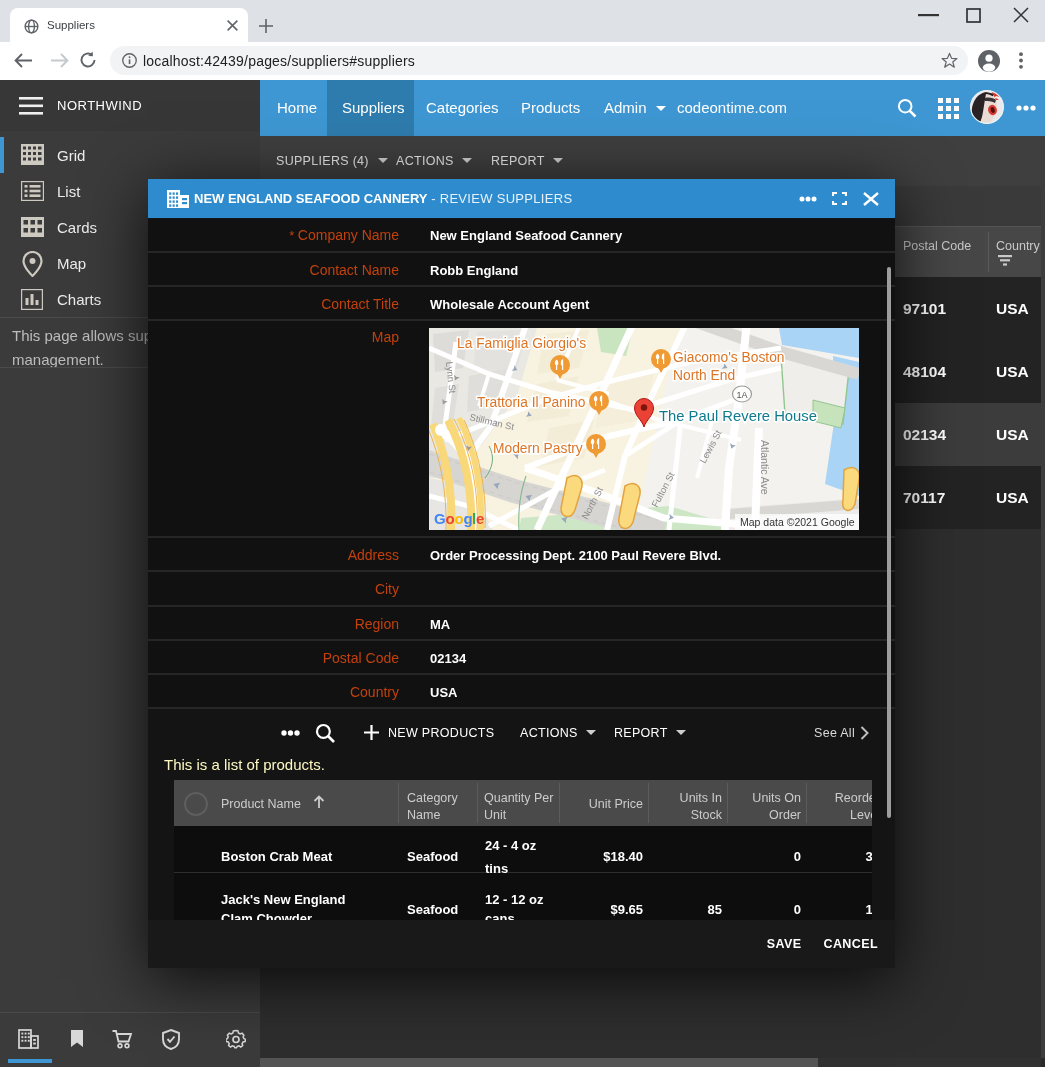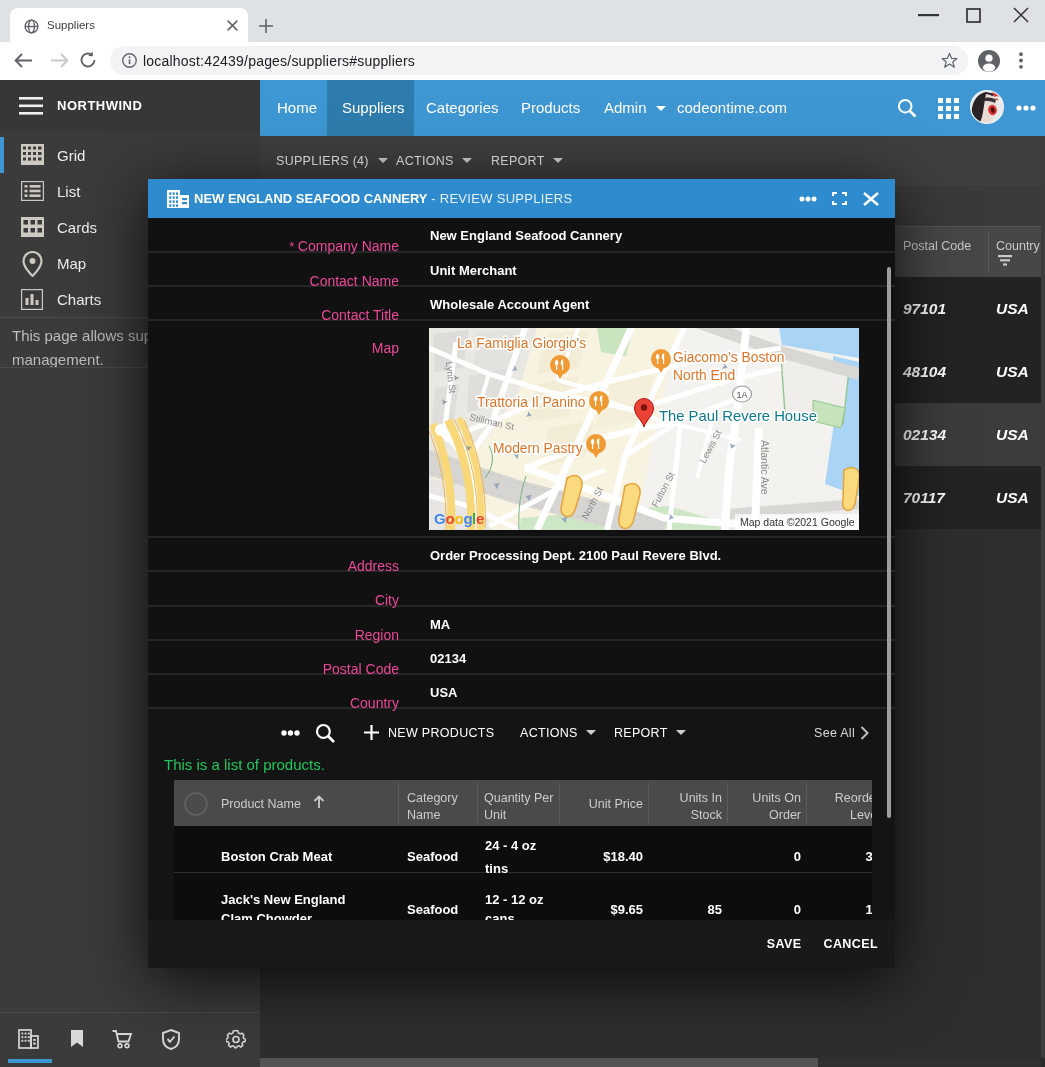--- a/index.html
+++ b/index.html
@@ -10,45 +10,45 @@
   
   #tabbar{left:0;top:0;width:1045px;height:42px;background:#dee1e6;}
   #tab{left:10px;top:8px;width:238px;height:34px;background:#fff;border-radius:8px 8px 0 0;}
   #tabtitle{left:47px;top:19px;font-size:11.5px;color:#3c4043;}
   #toolbar{left:0;top:42px;width:1045px;height:38px;background:#fff;}
   #omnibox{left:110px;top:46px;width:858px;height:29px;border-radius:15px;background:#f1f3f4;}
   #url{left:143px;top:53px;font-size:14px;color:#202124;letter-spacing:.2px;}
   
   #appheaderblue{left:260px;top:80px;width:785px;height:56px;background:#3e97d2;}
   #appheaderdark{left:0;top:80px;width:260px;height:51px;background:#373737;}
-  #brand{left:57px;top:80px;height:51px;line-height:51px;color:#fff;font-weight:bold;
+  #brand{left:57px;top:80px;height:51px;line-height:51px;color:#fff;font-weight:normal;
          font-size:13px;letter-spacing:0.5px;}
   #sidebar{left:0;top:131px;width:260px;height:881px;background:#3b3b3b;}
   #bottombar{left:0;top:1012px;width:260px;height:55px;background:#3b3b3b;border-top:1px solid #4b4b4b;}
   #cmdbar{left:260px;top:136px;width:785px;height:50px;background:#3f3f3f;}
   #main{left:260px;top:186px;width:785px;height:872px;background:#2e2e2e;}
   .navitem{position:absolute;top:80px;height:56px;line-height:56px;color:#fff;font-size:15px;}
   .cmditem{position:absolute;top:136px;height:50px;line-height:50px;color:#e8e8e8;font-size:12.5px;letter-spacing:.3px;}
   .caret{display:inline-block;width:0;height:0;border-left:5px solid transparent;
          border-right:5px solid transparent;border-top:5px solid #fff;vertical-align:middle;margin-left:5px;margin-top:-2px;}
   .caret.gray{border-top-color:#cfcfcf;}
   .sideitem{position:absolute;left:0;width:260px;color:#ececec;font-size:15px;}
   
   #gridhead{left:260px;top:226px;width:785px;height:51px;background:#474747;border-top:1px solid #555;}
   .gcell{position:absolute;color:#c9c9c9;font-size:12.5px;}
   .grow{position:absolute;left:260px;width:785px;height:63px;background:#232323;border-bottom:1px solid #2e2e2e;}
-  .gval{position:absolute;color:#fff;font-size:15.5px;font-weight:bold;top:50%;transform:translateY(-50%);font-style:italic;}
+  .gval{position:absolute;color:#fff;font-size:15.5px;font-weight:bold;top:50%;transform:translateY(-50%);}
   
   #modal{left:148px;top:179px;width:747px;height:789px;background:#141414;
          box-shadow:0 12px 60px rgba(0,0,0,0.8);}
   #mtitle{left:0;top:0;width:747px;height:39px;background:#2e8cce;overflow:hidden;}
   #mtitletext{left:46px;top:0;height:39px;line-height:39px;color:#fff;font-size:13px;white-space:nowrap;}
   #mfooter{left:0;top:741px;width:747px;height:48px;background:#191919;}
   .frow{position:absolute;left:0;width:747px;background:#111;border-bottom:2px solid #262626;}
-  .flabel{position:absolute;right:496px;color:#ec4899;font-size:14px;top:50%;transform:translateY(-50%);white-space:nowrap;margin-top:11px;}
+  .flabel{position:absolute;right:496px;color:#c2410c;font-size:14px;top:50%;transform:translateY(-50%);white-space:nowrap;}
   .fvalue{position:absolute;left:282px;color:#fff;font-size:13px;font-weight:bold;top:50%;transform:translateY(-50%);white-space:nowrap;}
   
   .pcell{position:absolute;color:#cccccc;font-size:12.5px;line-height:17px;}
   .pval{position:absolute;color:#fff;font-size:13px;font-weight:bold;line-height:19px;}
   .ptool{position:absolute;color:#fff;font-size:12.5px;letter-spacing:.3px;top:530px;height:48px;line-height:48px;}
 </style>
 </head>
 <body>
 
 <div class="abs" id="tabbar"></div>
@@ -349,21 +349,21 @@
   <div class="frow" style="top:142px;height:215px;"></div>
   <div class="frow" style="top:359px;height:32px;"></div>
   <div class="frow" style="top:393px;height:33px;"></div>
   <div class="frow" style="top:428px;height:32px;"></div>
   <div class="frow" style="top:462px;height:32px;"></div>
   <div class="frow" style="top:496px;height:32px;"></div>
 
   <div class="abs flabel" style="top:56px;"><span style="font-size:13px;">* </span>Company Name</div>
   <div class="abs fvalue" style="top:56px;">New England Seafood Cannery</div>
   <div class="abs flabel" style="top:91px;">Contact Name</div>
-  <div class="abs fvalue" style="top:91px;">Unit Merchant</div>
+  <div class="abs fvalue" style="top:91px;">Robb England</div>
   <div class="abs flabel" style="top:125px;">Contact Title</div>
   <div class="abs fvalue" style="top:125px;">Wholesale Account Agent</div>
   <div class="abs flabel" style="top:158px;">Map</div>
 
   <svg class="abs" style="left:281px;top:149px" width="430" height="202" viewBox="0 0 430 202" font-family="Liberation Sans, sans-serif">
     <rect width="430" height="202" fill="#f8f2e1"></rect>
 
     <polygon points="252,0 430,0 430,202 205,202 236,60" fill="#f3f2ee"></polygon>
 
     <polygon points="0,0 108,0 88,68 52,118 0,150" fill="#e9e8e3"></polygon>
@@ -547,21 +547,21 @@
   <svg class="abs" style="left:216px;top:546px" width="15" height="15" viewBox="0 0 15 15">
     <path d="M7.5 0 V15 M0 7.5 H15" stroke="#fff" stroke-width="2.2"></path>
   </svg>
   <div class="ptool" style="left:240px;">NEW PRODUCTS</div>
   <div class="ptool" style="left:372px;">ACTIONS <span class="caret gray"></span></div>
   <div class="ptool" style="left:466px;">REPORT <span class="caret gray"></span></div>
   <div class="ptool" style="left:666px;color:#d9d9d9;">See All</div>
   <svg class="abs" style="left:712px;top:547px" width="9" height="14" viewBox="0 0 9 14">
     <path d="M1.5 1 L7.5 7 L1.5 13" stroke="#bdbdbd" stroke-width="2" fill="none"></path>
   </svg>
-  <div class="abs" style="left:16px;top:577px;color:#22c55e;font-size:15px;">This is a list of products.</div>
+  <div class="abs" style="left:16px;top:577px;color:#fef9c3;font-size:15px;">This is a list of products.</div>
 
   <div class="abs" style="left:26px;top:601px;width:698px;height:140px;overflow:hidden;">
     <div class="abs" style="left:0;top:0;width:698px;height:46px;background:#4a4a4a;"></div>
     <svg class="abs" style="left:10px;top:12px" width="24" height="24" viewBox="0 0 24 24">
       <circle cx="12" cy="12" r="11" fill="none" stroke="#5e5e5e" stroke-width="2"></circle>
     </svg>
     <div class="abs pcell" style="left:47px;top:16px;">Product Name</div>
     <svg class="abs" style="left:139px;top:15px" width="12" height="14" viewBox="0 0 12 14">
       <path d="M6 13 V2 M1.5 6 L6 1.5 L10.5 6" stroke="#cccccc" stroke-width="1.8" fill="none"></path>
     </svg>

